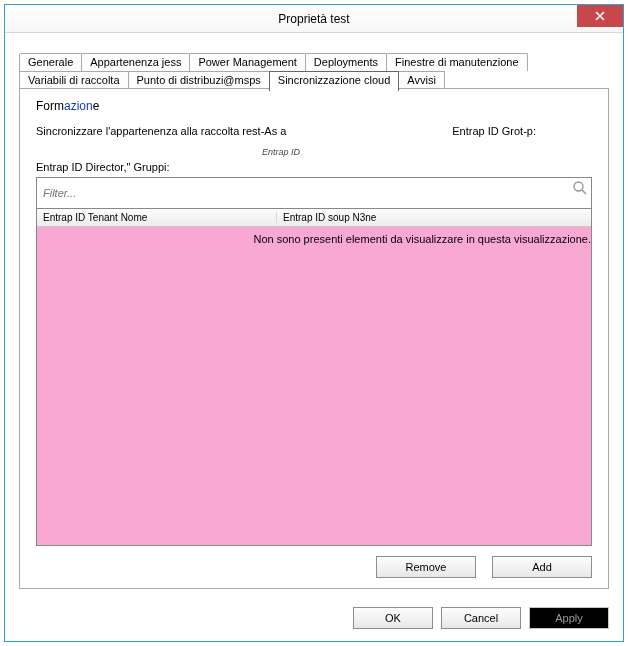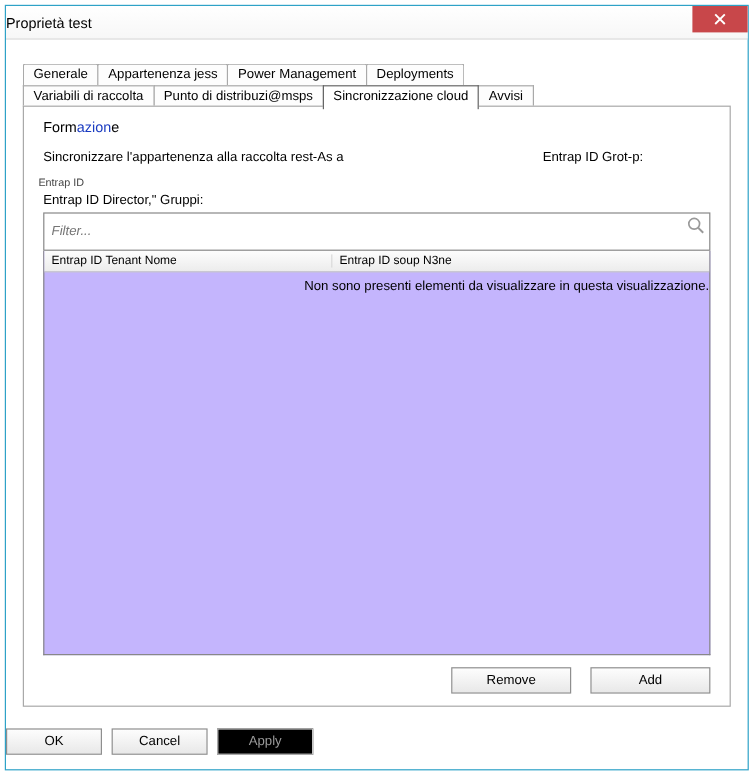--- a/index.html
+++ b/index.html
@@ -25,21 +25,21 @@
       background: linear-gradient(#fff, #f7f7f7);
       border-bottom: 1px solid #d9d9d9;
       display: flex;
       align-items: center;
       position: relative;
       flex: 0 0 auto;
     }
     .titlebar .title {
       position: absolute;
       left: 0; right: 0;
-      text-align: left;
+      text-align: center;
       font-size: 12px;
     }
     .close-btn {
       position: absolute;
       right: 0; top: 0;
       width: 46px; height: 22px;
       background: #c8474a;
       color: #fff;
       display: flex; align-items: center; justify-content: center;
     }
@@ -123,21 +123,23 @@
       display: flex;
       font-size: 11px;
       margin: 0 0 10px 4px;
       gap: 24px;
     }
     .row-line .left { flex: 1 1 auto; }
     .row-line .right { flex: 0 0 auto; padding-right: 60px;}
     .small-hint {
       font-size: 9px;
       color: #444;
+      margin-left: 230px;
       margin-bottom: 4px;
+      font-style: italic;
     }
     .group-label { font-size: 11px; margin: 0 0 4px 4px; }
     .filter-wrap {
       position: relative;
       margin: 0 4px 0 4px;
     }
     .filter-input {
       width: 100%;
       height: 32px;
       border: 1px solid #888;
@@ -153,21 +155,21 @@
       right: 4px; top: 3px;
       width: 16px; height: 16px;
       color: #888;
     }
     .listview {
       border: 1px solid #888;
       border-top: none;
       margin: 0 4px;
       flex: 1 1 auto;
       display: flex; flex-direction: column;
-      background: #c4b5fd;
+      background: #f9a8d4;
       min-height: 200px;
     }
     .lv-header {
       display: flex;
       background: linear-gradient(#fdfdfd,#ececec);
       border-bottom: 1px solid #c9c9c9;
       font-size: 10px;
       height: 18px;
       align-items: center;
     }
@@ -199,20 +201,21 @@
       border: 1px solid #8e8e8e;
       background: linear-gradient(#fdfdfd,#e8e8e8);
       font-size: 11px;
       display: inline-flex;
       align-items: center;
       justify-content: center;
       cursor: default;
     }
     .dlg-btn-row {
       display: flex;
+      justify-content: flex-end;
       gap: 8px;
       padding: 10px 14px 12px 0;
       flex: 0 0 auto;
     }
     .btn.disabled {
       color: #9b9b9b;
       border-color: #c7c7c7;
       background: #000000;
     }
     .btn.wide { min-width: 80px; }
@@ -230,20 +233,21 @@
     </div>
   </div>
 
   <div class="content">
     <div class="tabrows">
       <div class="tabrow first">
         <div class="tab">Generale</div>
         <div class="tab">Appartenenza jess</div>
         <div class="tab">Power Management</div>
         <div class="tab">Deployments</div>
+        <div class="tab">Finestre di manutenzione</div>
       </div>
       <div class="tabrow">
         <div class="tab">Variabili di raccolta</div>
         <div class="tab">Punto di distribuzi@msps</div>
         <div class="tab selected">Sincronizzazione cloud</div>
         <div class="tab">Avvisi</div>
       </div>
     </div>
 
     <div class="tabpanel">

